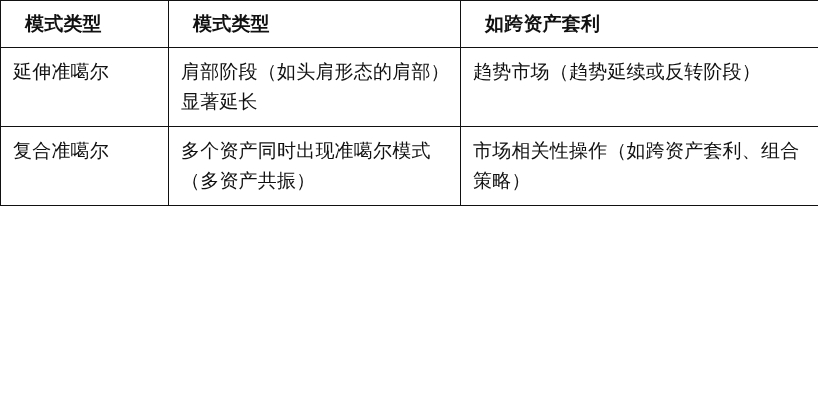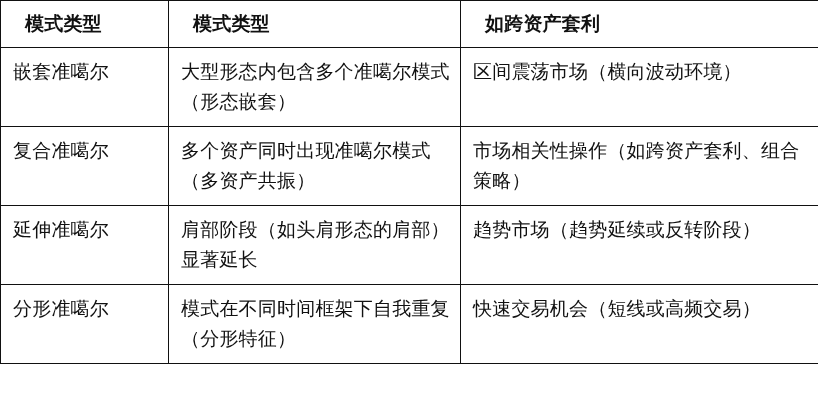--- a/index.html
+++ b/index.html
@@ -68,34 +68,24 @@
     </colgroup>
     <thead>
       <tr class="header-row">
         <th>模式类型</th>
         <th>模式类型</th>
         <th>如跨资产套利</th>
       </tr>
     </thead>
     <tbody>
       <tr>
-        <td>嵌套准噶尔</td>
-        <td>大型形态内包含多个准噶尔模式（形态嵌套）</td>
-        <td>区间震荡市场（横向波动环境）</td>
+        <td>延伸准噶尔</td>
+        <td>肩部阶段（如头肩形态的肩部）显著延长</td>
+        <td>趋势市场（趋势延续或反转阶段）</td>
       </tr>
       <tr>
         <td>复合准噶尔</td>
         <td>多个资产同时出现准噶尔模式（多资产共振）</td>
         <td>市场相关性操作（如跨资产套利、组合策略）</td>
       </tr>
-      <tr>
-        <td>延伸准噶尔</td>
-        <td>肩部阶段（如头肩形态的肩部）显著延长</td>
-        <td>趋势市场（趋势延续或反转阶段）</td>
-      </tr>
-      <tr>
-        <td>分形准噶尔</td>
-        <td>模式在不同时间框架下自我重复（分形特征）</td>
-        <td>快速交易机会（短线或高频交易）</td>
-      </tr>
     </tbody>
   </table>
 </div>
 
 </body></html>

